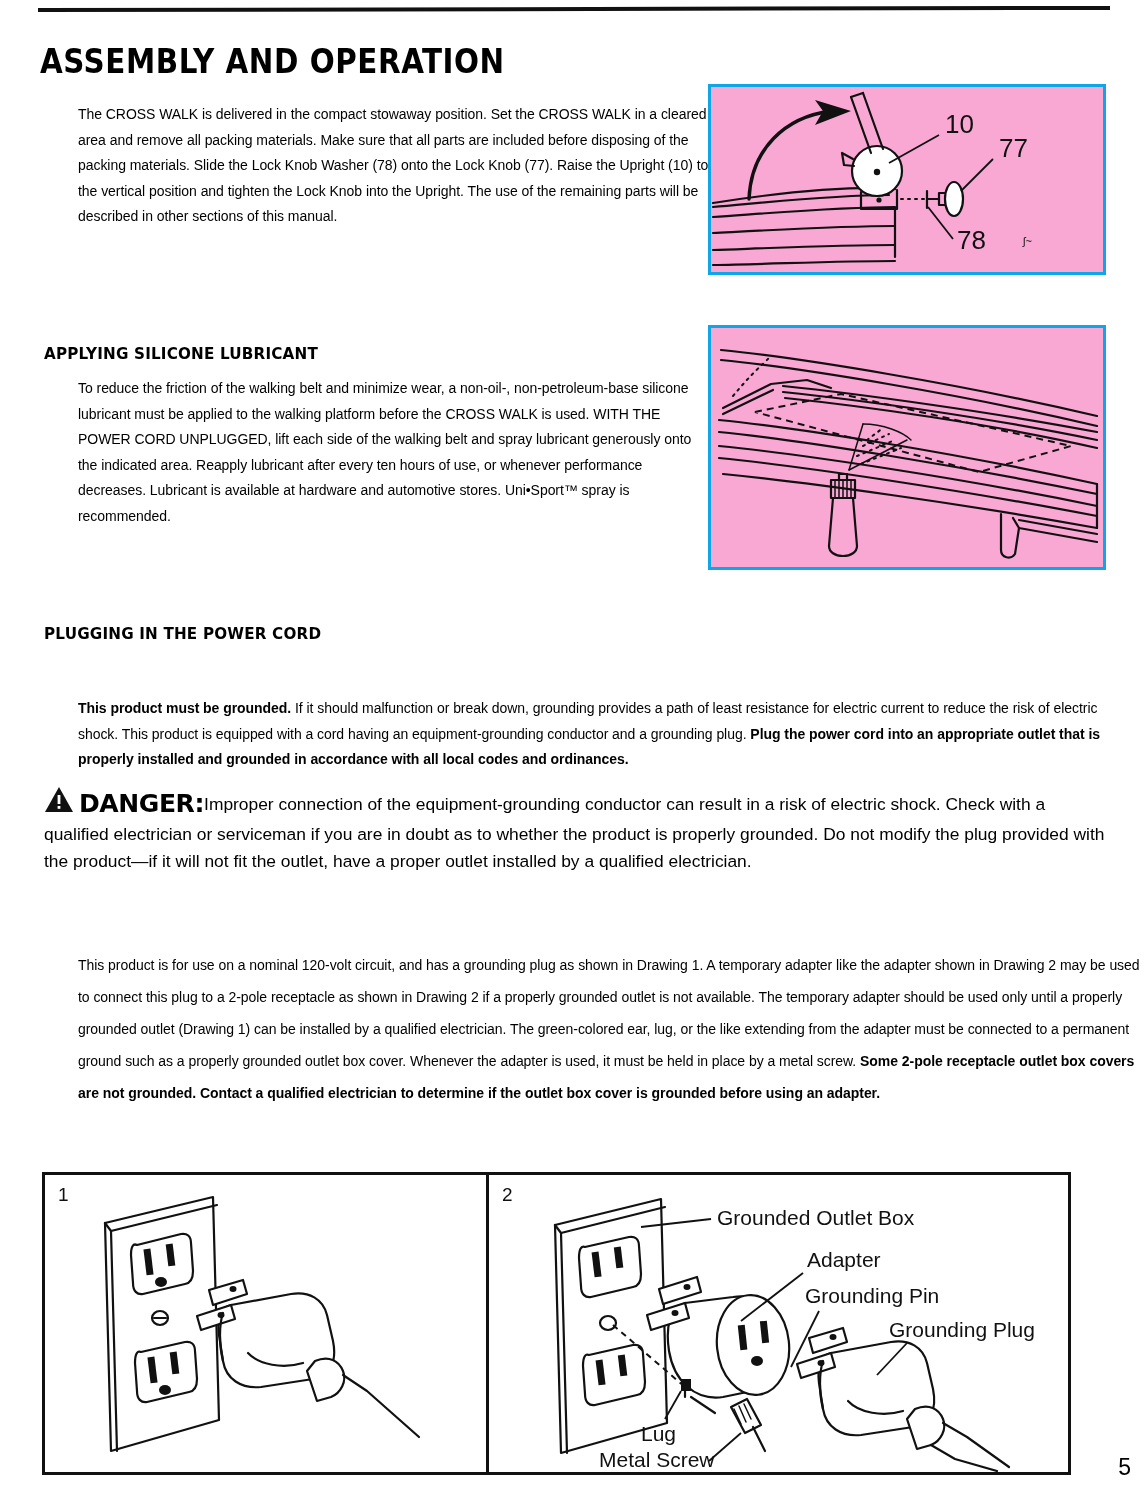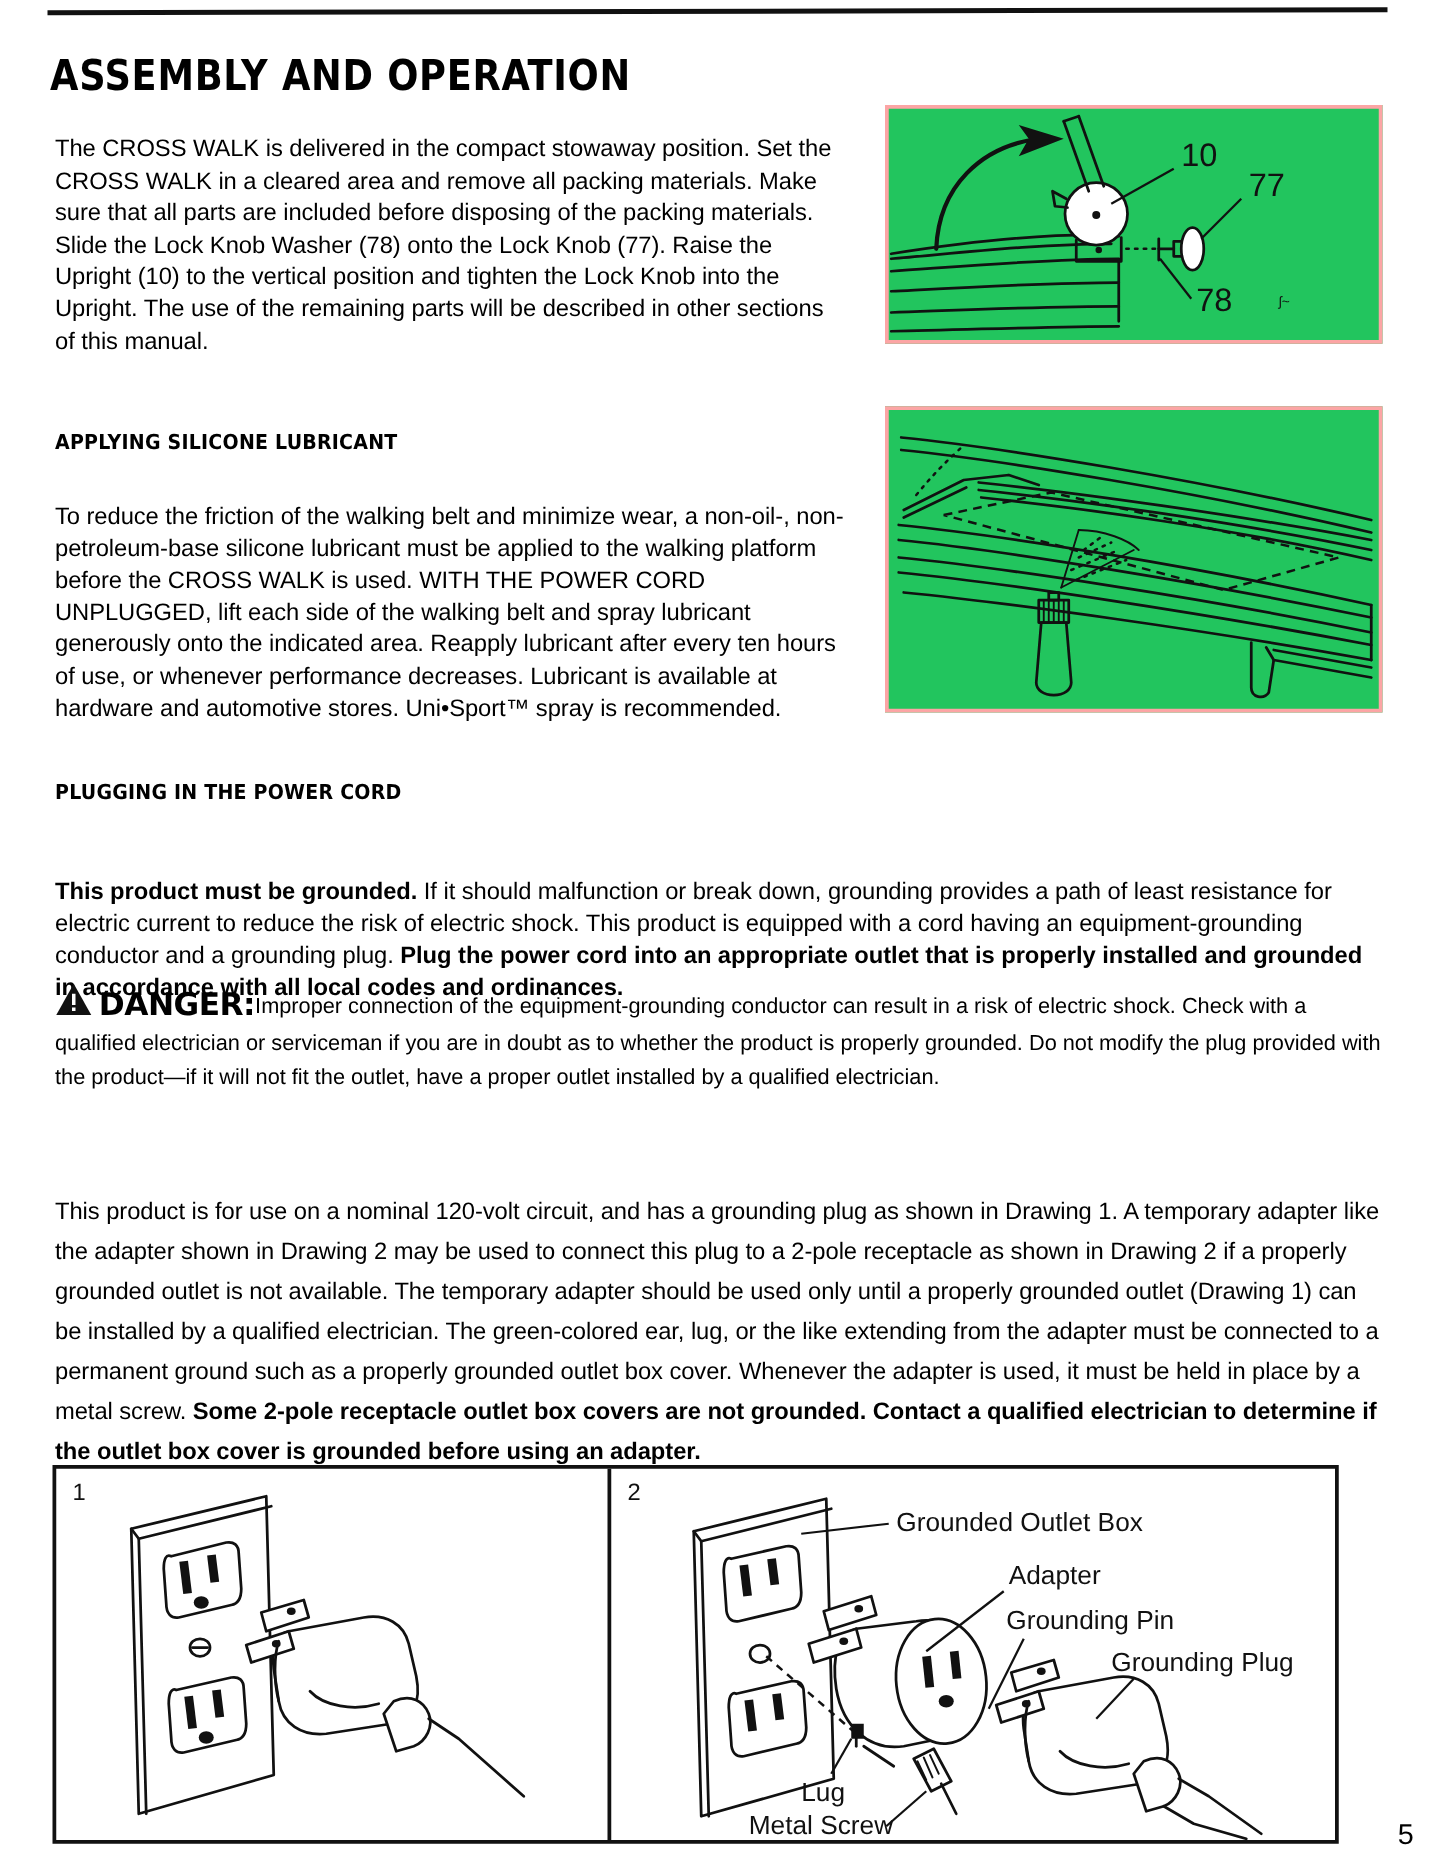--- a/index.html
+++ b/index.html
@@ -51,37 +51,38 @@
   }
   .subhead {
     font-size: 16.5px;
     font-weight: bold;
     letter-spacing: .2px;
     font-family: "DejaVu Sans", sans-serif;
     transform: scaleX(.92);
     transform-origin: left center;
   }
   .body-text {
-    font-size: 19px;
+    font-size: 14px;
     line-height: 25.6px;
     font-family: "Liberation Sans", sans-serif;
     text-align: left;
     letter-spacing: -0.05px;
+    margin-left: 34px;
   }
   .body-text b { font-weight: bold; text-align: right; }
 
   .col-left {
     position: absolute;
     left: 44px;
     width: 635px;
   }
 
   #intro-para { top: 88px; }
   #lube-head  { position: absolute; left: 44px; top: 330px; }
-  #lube-para  { top: 382px; }
+  #lube-para  { top: 362px; }
   #plug-head  { position: absolute; left: 44px; top: 610px; }
 
   .full-width {
     position: absolute;
     left: 44px;
     width: 1063px;
   }
   #ground-para { top: 682px; }
   #adapter-para { top: 935px; line-height: 32px; }
 
@@ -103,22 +104,22 @@
   }
   .tri-icon {
     display: inline-block;
     vertical-align: -3px;
     margin-right: 5px;
   }
 
   
   .fig-frame {
     position: absolute;
-    border: 3px solid #fca5a5;
-    background: #22c55e;
+    border: 3px solid #0ea5e9;
+    background: #f9a8d4;
     overflow: hidden;
   }
   #fig-upright   { left: 708px; top: 84px;  width: 398px; height: 191px; }
   #fig-lubricant { left: 708px; top: 325px; width: 398px; height: 245px; }
 
   .drawings-box {
     position: absolute;
     left: 42px; top: 1172px;
     width: 1029px; height: 303px;
     border: 3px solid #111;

